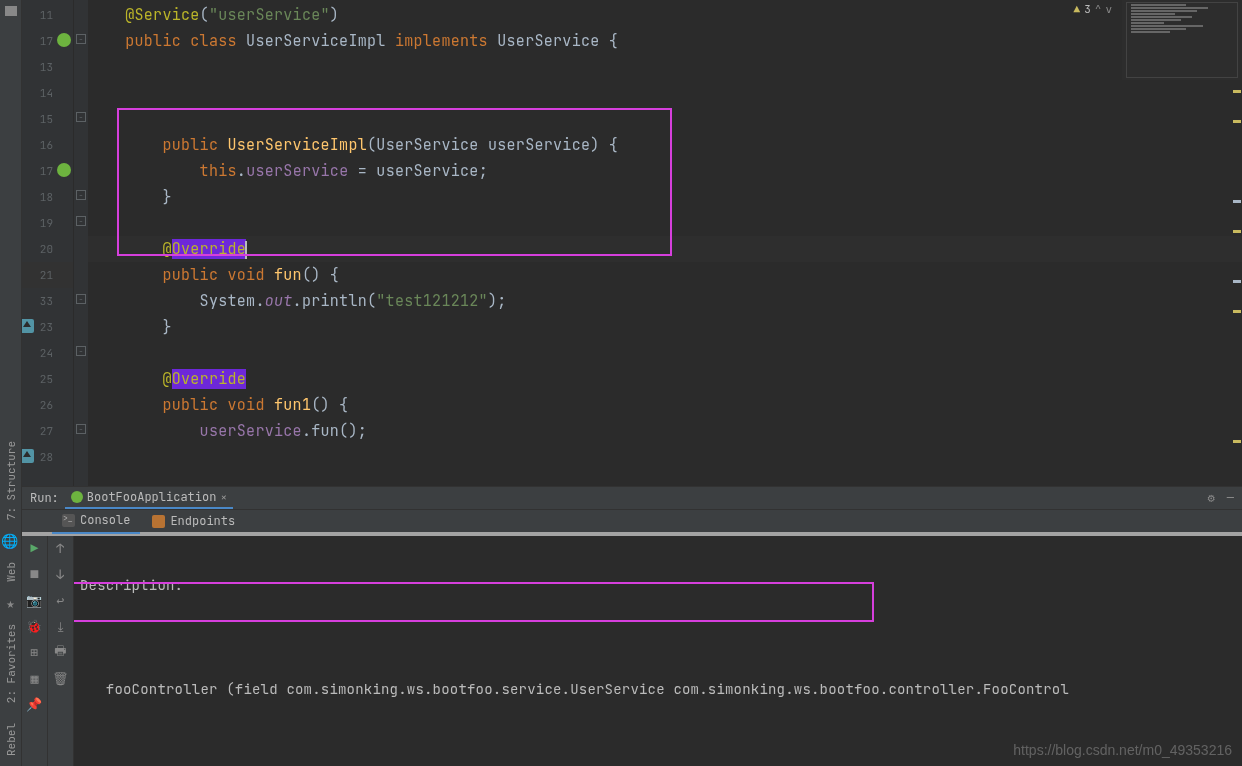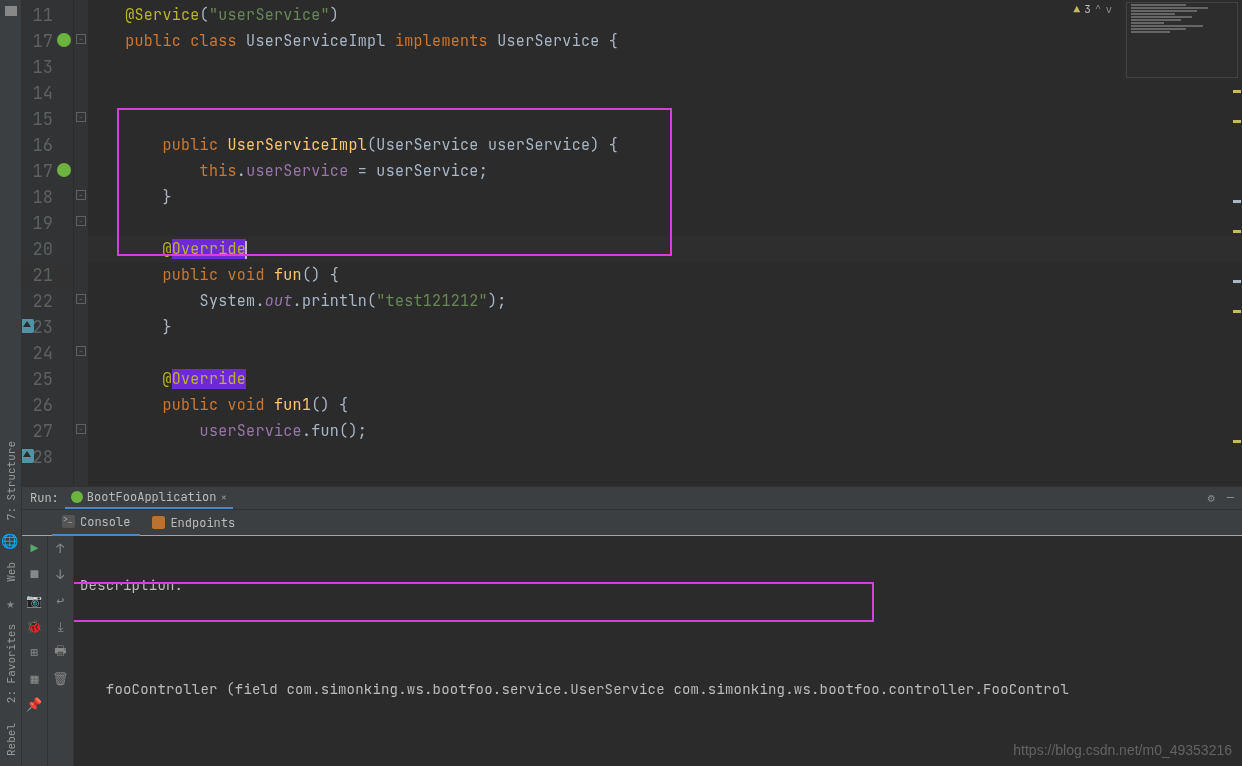--- a/index.html
+++ b/index.html
@@ -23,21 +23,21 @@
   justify-content:space-between;
   padding:4px 0;
 }
 .left-strip .top-slot,.left-strip .bottom-slot{display:flex;flex-direction:column;align-items:center;gap:8px;}
 .vtext{writing-mode:vertical-rl;transform:rotate(180deg);font-size:11px;color:#999;cursor:pointer;padding:6px 2px;}
 .vicon{width:14px;height:14px;display:flex;align-items:center;justify-content:center;color:#888;}
 .main-col{flex:1;display:flex;flex-direction:column;position:relative;}
 .bg-person{position:absolute;inset:0;background:radial-gradient(ellipse 600px 500px at 65% 40%, rgba(120,75,60,0.45) 0%, rgba(70,50,45,0.35) 25%, rgba(55,45,42,0.25) 45%, rgba(45,42,42,0.15) 65%, rgba(43,43,43,0) 85%);pointer-events:none;z-index:0;}
 .editor-area{flex:1;display:flex;position:relative;background:#2b2b2b;overflow:hidden;}
 .gutter{width:52px;background:#313335;border-right:1px solid #2b2b2b;padding-top:2px;z-index:2;position:relative;}
-.ln{height:26px;line-height:26px;text-align:right;padding-right:20px;color:#5c6164;font-size:17px;position:relative;}
+.ln{height:26px;line-height:26px;text-align:right;padding-right:20px;color:#5c6164;font-size:11px;position:relative;}
 .ln.active{background:#323232;}
 .gut-ico{position:absolute;right:2px;top:5px;width:14px;height:14px;}
 .spring-ico{background:#6db33f;border-radius:50%;}
 .override-ico{background:#5294a5;border-radius:2px;position:relative;}
 .override-ico::after{content:"";position:absolute;left:3px;top:2px;width:0;height:0;border-left:4px solid transparent;border-right:4px solid transparent;border-bottom:6px solid #2b2b2b;}
 .fold-col{width:14px;background:#313335;z-index:2;position:relative;}
 .fold-mark{position:absolute;left:2px;width:10px;height:10px;border:1px solid #5c6164;font-size:8px;color:#5c6164;line-height:8px;text-align:center;}
 .code{flex:1;padding-top:2px;z-index:2;position:relative;}
 .cl{height:26px;line-height:26px;white-space:pre;font-size:15px;color:#a9b7c6;letter-spacing:0.3px;}
 .cl.active{background:rgba(50,50,50,0.5);}
@@ -61,21 +61,21 @@
 .err-w{background:#a9b7c6;}
 .top-indicators{position:absolute;right:130px;top:2px;z-index:3;display:flex;gap:4px;align-items:center;font-size:11px;}
 .warn-tri{color:#c9ba5f;}
 .run-panel{height:280px;background:#2b2b2b;border-top:1px solid #323232;display:flex;flex-direction:column;position:relative;z-index:2;}
 .run-header{height:24px;background:#3c3f41;display:flex;align-items:center;padding:0 8px;gap:6px;font-size:12px;border-bottom:1px solid #323232;}
 .run-label{color:#bbbbbb;}
 .run-tab{display:flex;align-items:center;gap:4px;padding:2px 6px;color:#bbbbbb;border-bottom:2px solid #4a88c7;}
 .run-tab .spring-ico{width:12px;height:12px;}
 .close-x{color:#999;cursor:pointer;font-size:11px;}
 .gear{margin-left:auto;color:#888;cursor:pointer;}
-.run-sub{height:26px;background:#3c3f41;display:flex;align-items:center;gap:2px;padding:0 0 0 30px;font-size:12px;border-bottom:1px solid #a3a3a3;}
+.run-sub{height:26px;background:#3c3f41;display:flex;align-items:center;gap:2px;padding:0 0 0 30px;font-size:12px;border-bottom:4px solid #a3a3a3;}
 .sub-tab{display:flex;align-items:center;gap:5px;padding:4px 10px;color:#bbbbbb;cursor:pointer;}
 .sub-tab.active{border-bottom:2px solid #4a88c7;}
 .sub-tab .ico{width:13px;height:13px;display:inline-block;}
 .console-ico{background:#555;border-radius:2px;position:relative;}
 .console-ico::after{content:">_";color:#aaa;font-size:8px;position:absolute;left:1px;top:-1px;}
 .endpoints-ico{background:#b87333;border-radius:2px;}
 .run-body{flex:1;display:flex;}
 .run-toolbar{width:26px;background:#3c3f41;display:flex;flex-direction:column;align-items:center;padding:4px 0;gap:10px;border-right:1px solid #323232;}
 .tool-btn{width:16px;height:16px;color:#888;cursor:pointer;display:flex;align-items:center;justify-content:center;font-size:13px;}
 .play{color:#59a869;}
@@ -145,21 +145,21 @@
       <div class="ln"><span>17</span><div class="gut-ico spring-ico"></div></div>
       <div class="ln"><span>13</span></div>
       <div class="ln"><span>14</span></div>
       <div class="ln"><span>15</span></div>
       <div class="ln"><span>16</span></div>
       <div class="ln"><span>17</span><div class="gut-ico spring-ico"></div></div>
       <div class="ln"><span>18</span></div>
       <div class="ln"><span>19</span></div>
       <div class="ln"><span>20</span></div>
       <div class="ln active"><span>21</span></div>
-      <div class="ln"><span>22</span><div class="gut-ico override-ico"></div></div>
+      <div class="ln"><span>33</span><div class="gut-ico override-ico"></div></div>
       <div class="ln"><span>23</span></div>
       <div class="ln"><span>24</span></div>
       <div class="ln"><span>25</span></div>
       <div class="ln"><span>26</span></div>
       <div class="ln"><span>27</span><div class="gut-ico override-ico"></div></div>
       <div class="ln"><span>28</span></div>
     </div>
 
     <div class="fold-col">
       <div class="fold-mark" style="top:34px;">-</div>

